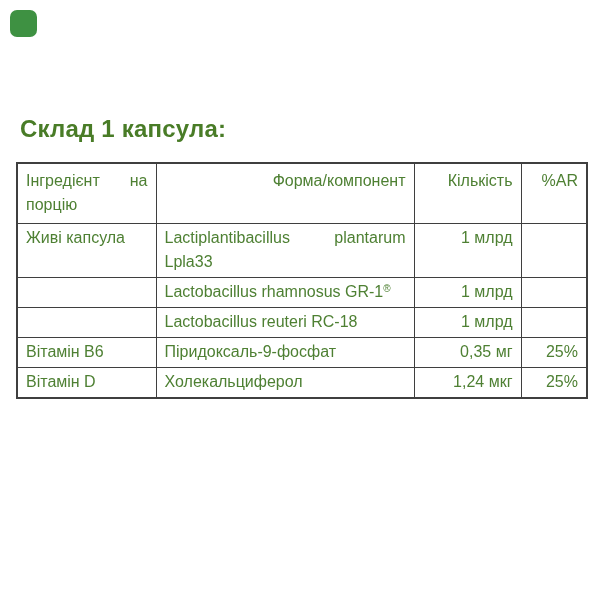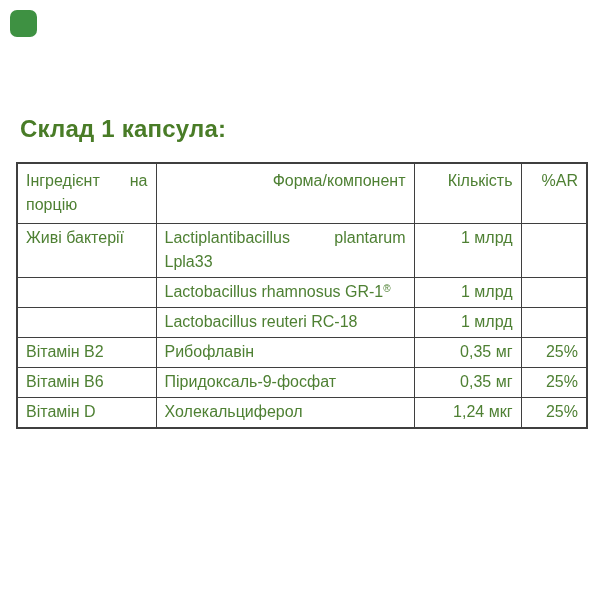--- a/index.html
+++ b/index.html
@@ -67,42 +67,36 @@
     <thead>
       <tr>
         <th class="h-ingredient">Інгредієнт на порцію</th>
         <th>Форма/компонент</th>
         <th>Кількість</th>
         <th>%AR</th>
       </tr>
     </thead>
     <tbody>
         <tr>
-      <td class="col-ingredient">Живі бактерії</td>
+      <td class="col-ingredient">Живі капсула</td>
       <td class="col-form">Lactiplantibacillus plantarum Lpla33</td>
       <td class="col-amount">1 млрд</td>
       <td class="col-ar"></td>
     </tr>
         <tr>
       <td class="col-ingredient"></td>
       <td class="col-form">Lactobacillus rhamnosus GR-1<sup class="reg">®</sup></td>
       <td class="col-amount">1 млрд</td>
       <td class="col-ar"></td>
     </tr>
         <tr>
       <td class="col-ingredient"></td>
       <td class="col-form">Lactobacillus reuteri RC-18</td>
       <td class="col-amount">1 млрд</td>
       <td class="col-ar"></td>
-    </tr>
-        <tr>
-      <td class="col-ingredient">Вітамін В2</td>
-      <td class="col-form">Рибофлавін</td>
-      <td class="col-amount">0,35 мг</td>
-      <td class="col-ar">25%</td>
     </tr>
         <tr>
       <td class="col-ingredient">Вітамін В6</td>
       <td class="col-form">Піридоксаль-9-фосфат</td>
       <td class="col-amount">0,35 мг</td>
       <td class="col-ar">25%</td>
     </tr>
         <tr>
       <td class="col-ingredient">Вітамін D</td>
       <td class="col-form">Холекальциферол</td>

